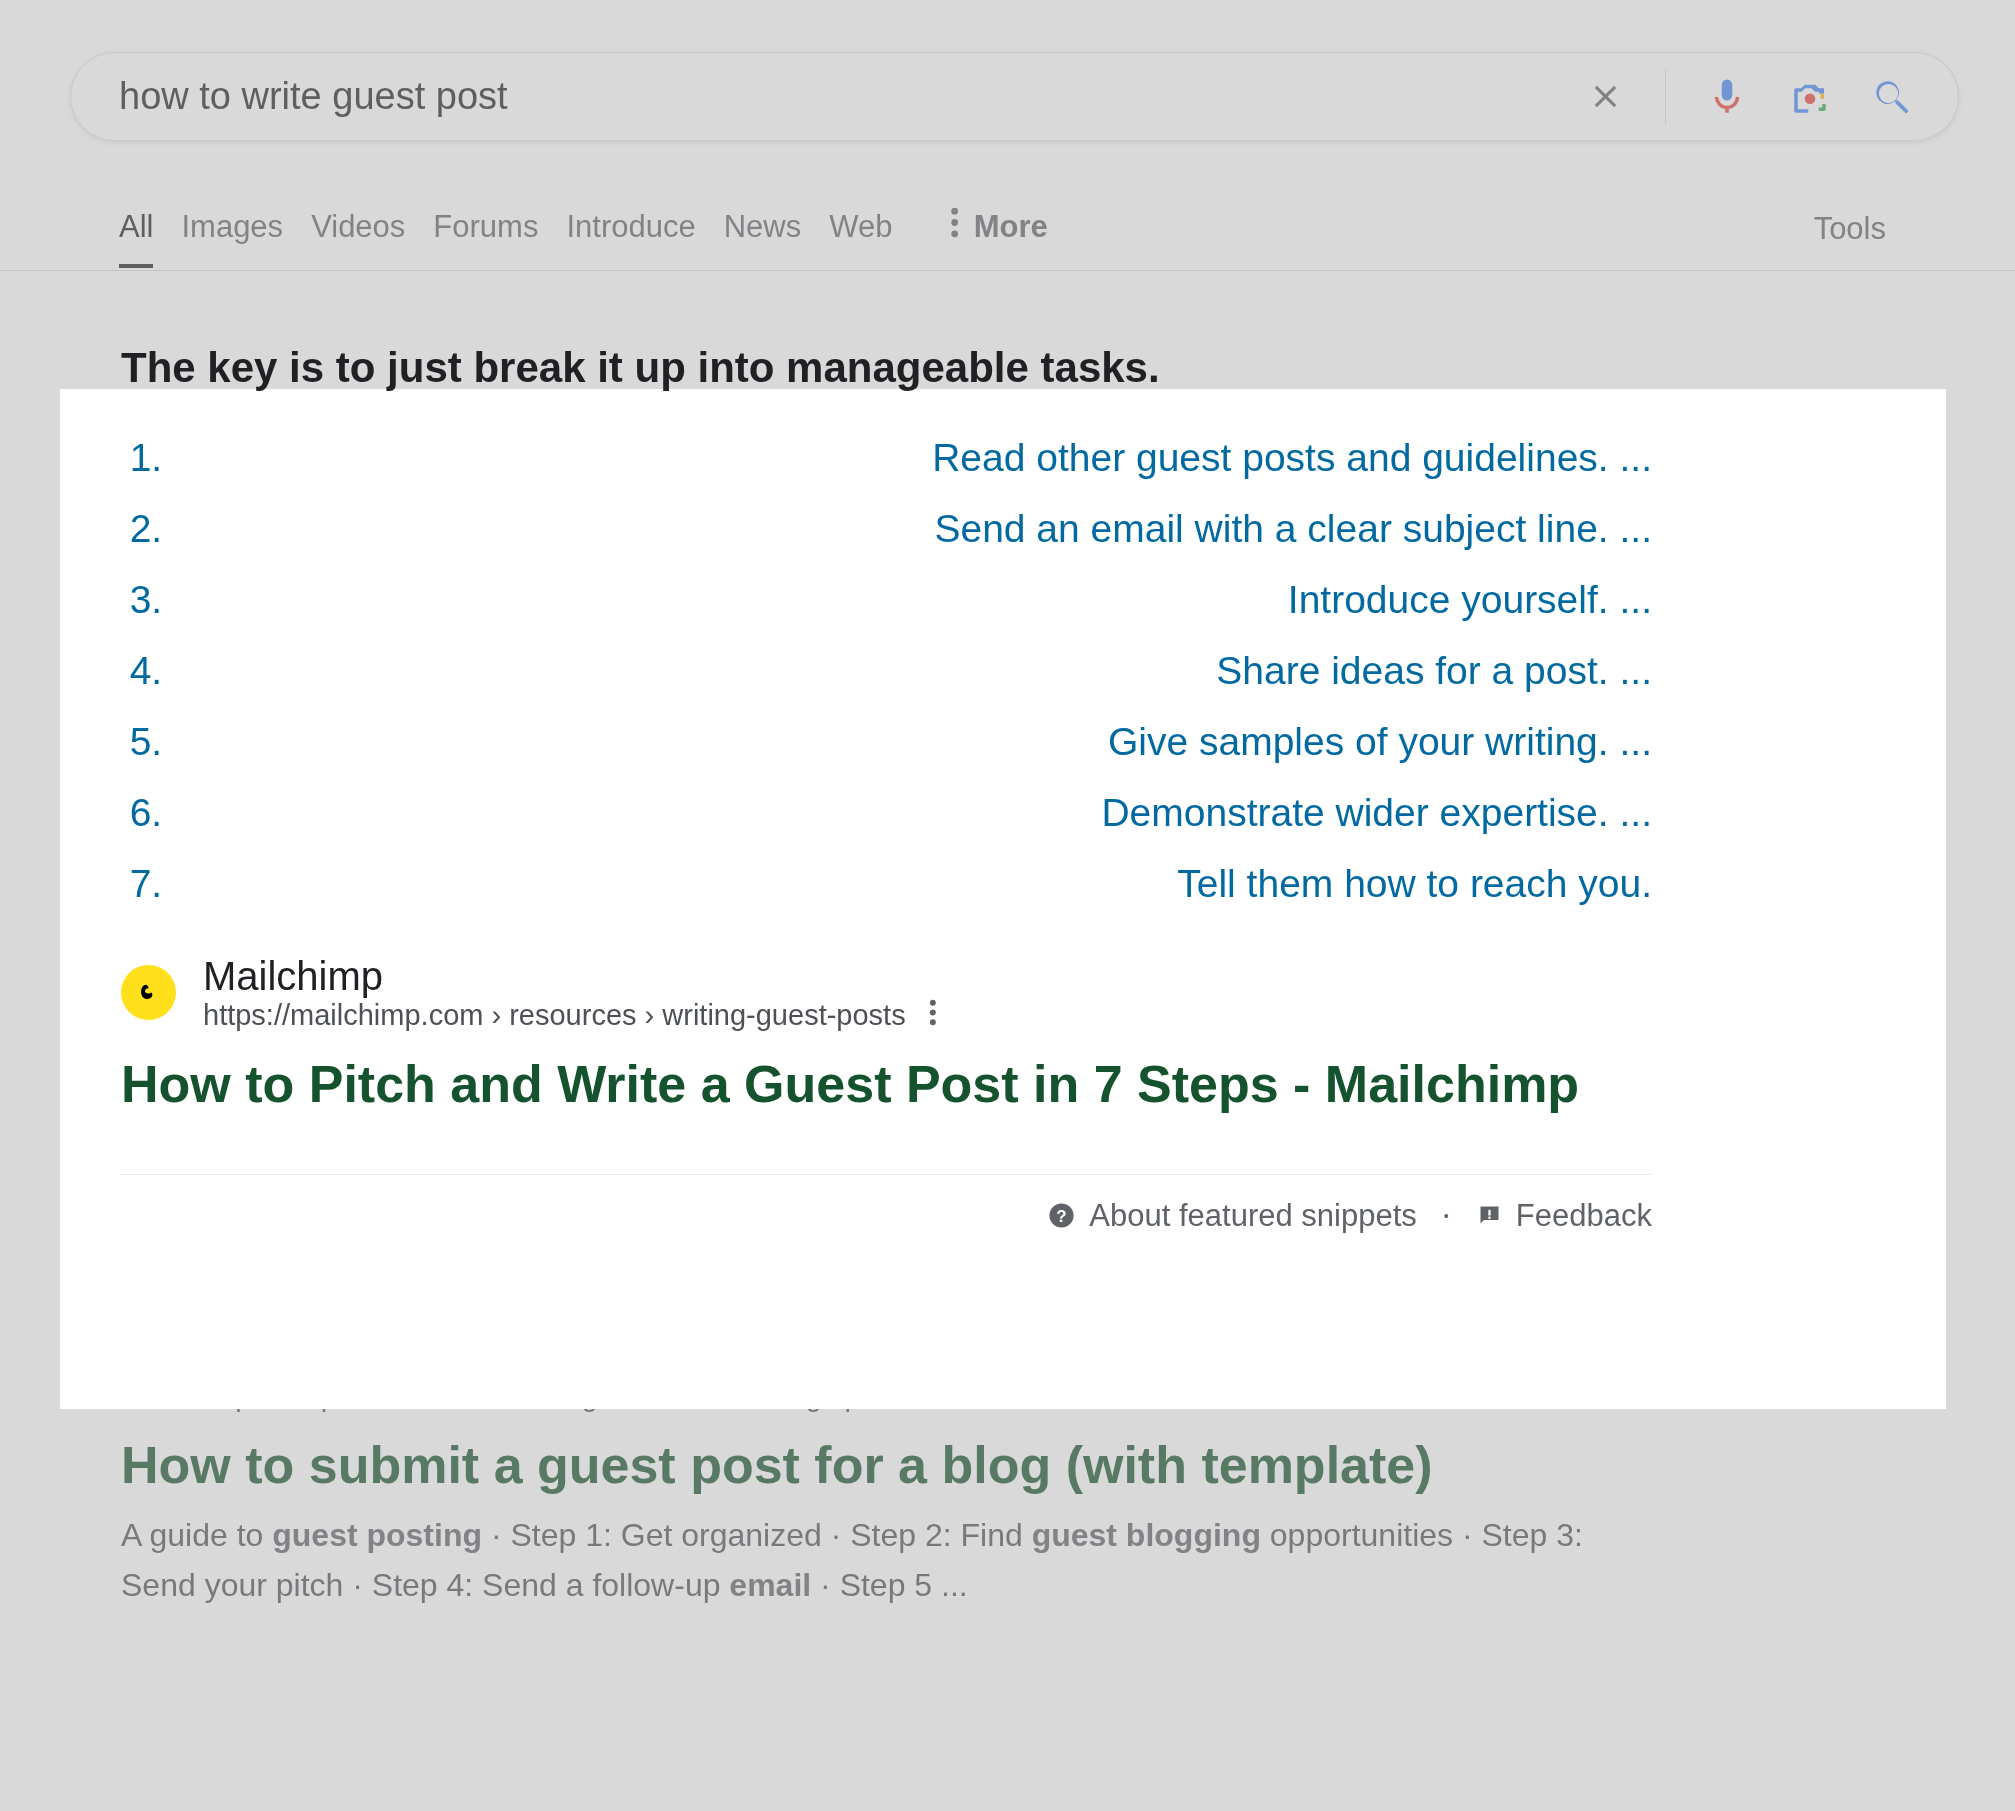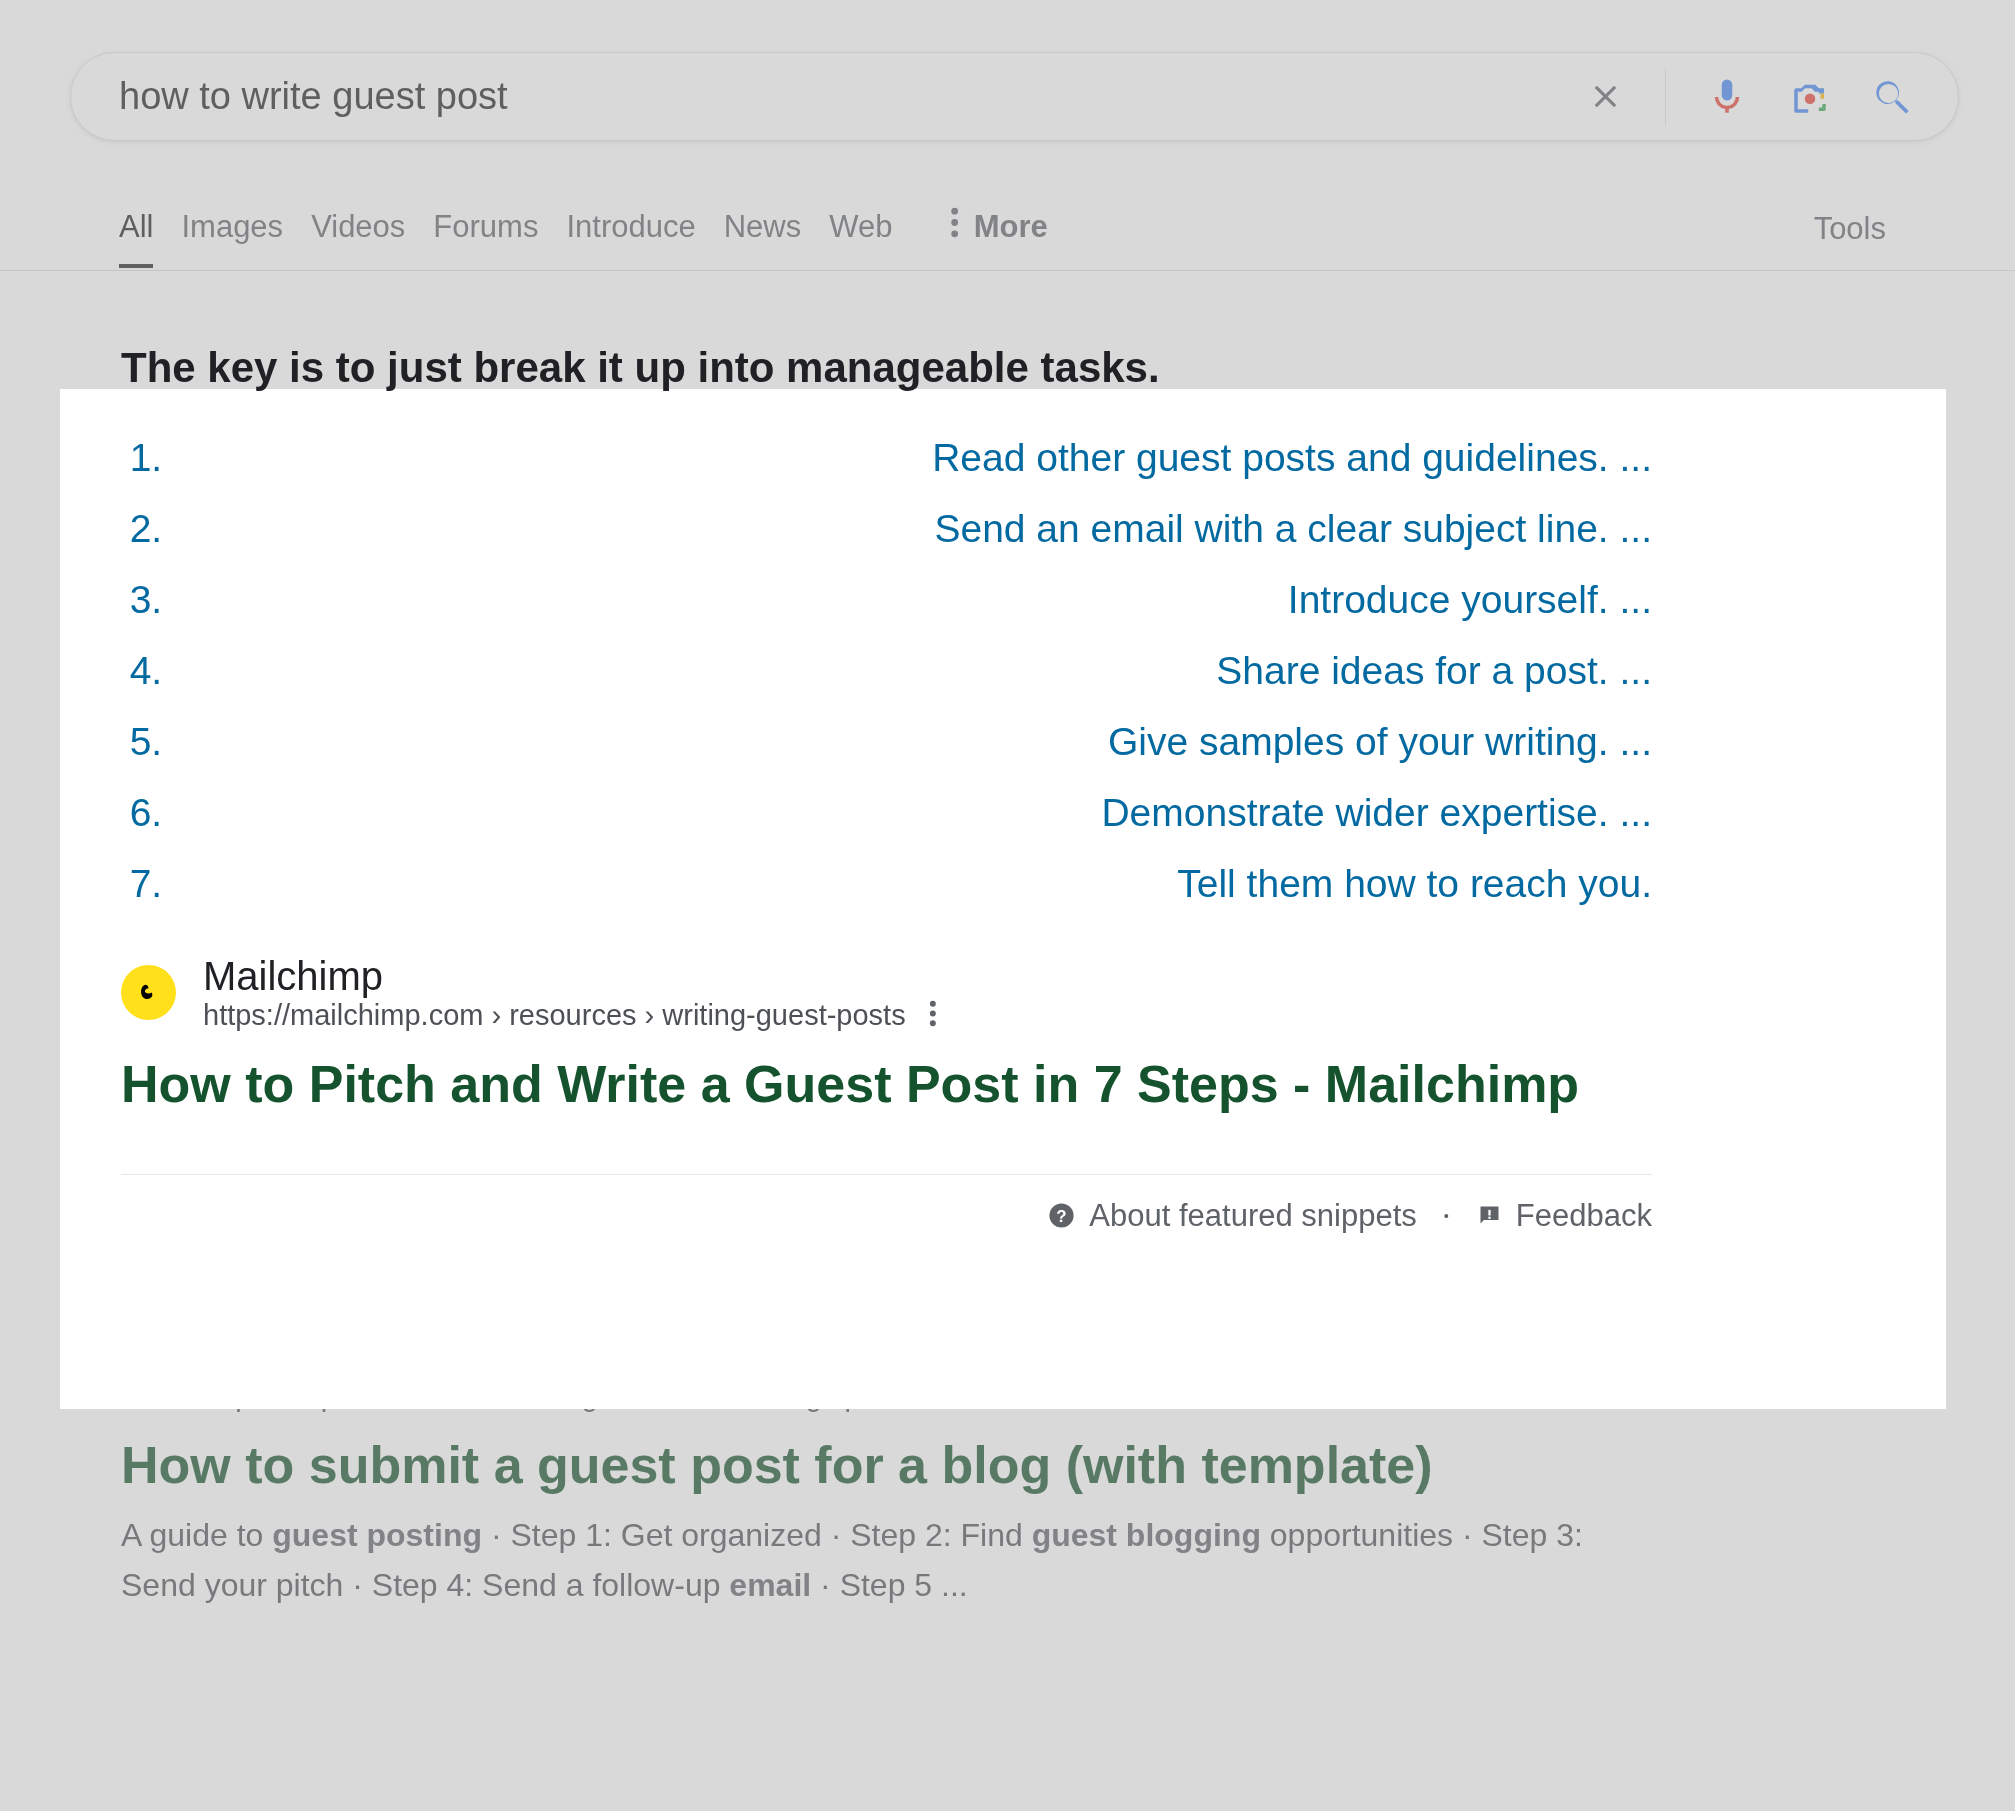--- a/index.html
+++ b/index.html
@@ -155,21 +155,20 @@
   }
   .fav-mailchimp { background: #ffe01b; color:#000; }
   .fav-zapier { background: #ff4f1f; }
   .result-meta { display:flex; flex-direction:column; }
   .result-site {
     font-size: 40px;
     color: #202124;
   }
   .result-url-row {
     display: flex;
-    align-items: center;
     gap: 22.6px;
   }
   .result-url {
     font-size: 29px;
     color: #4d5156;
   }
   .result-title {
     font-size: 52px;
     color: #14532d;
     margin-top: 22.6px;

